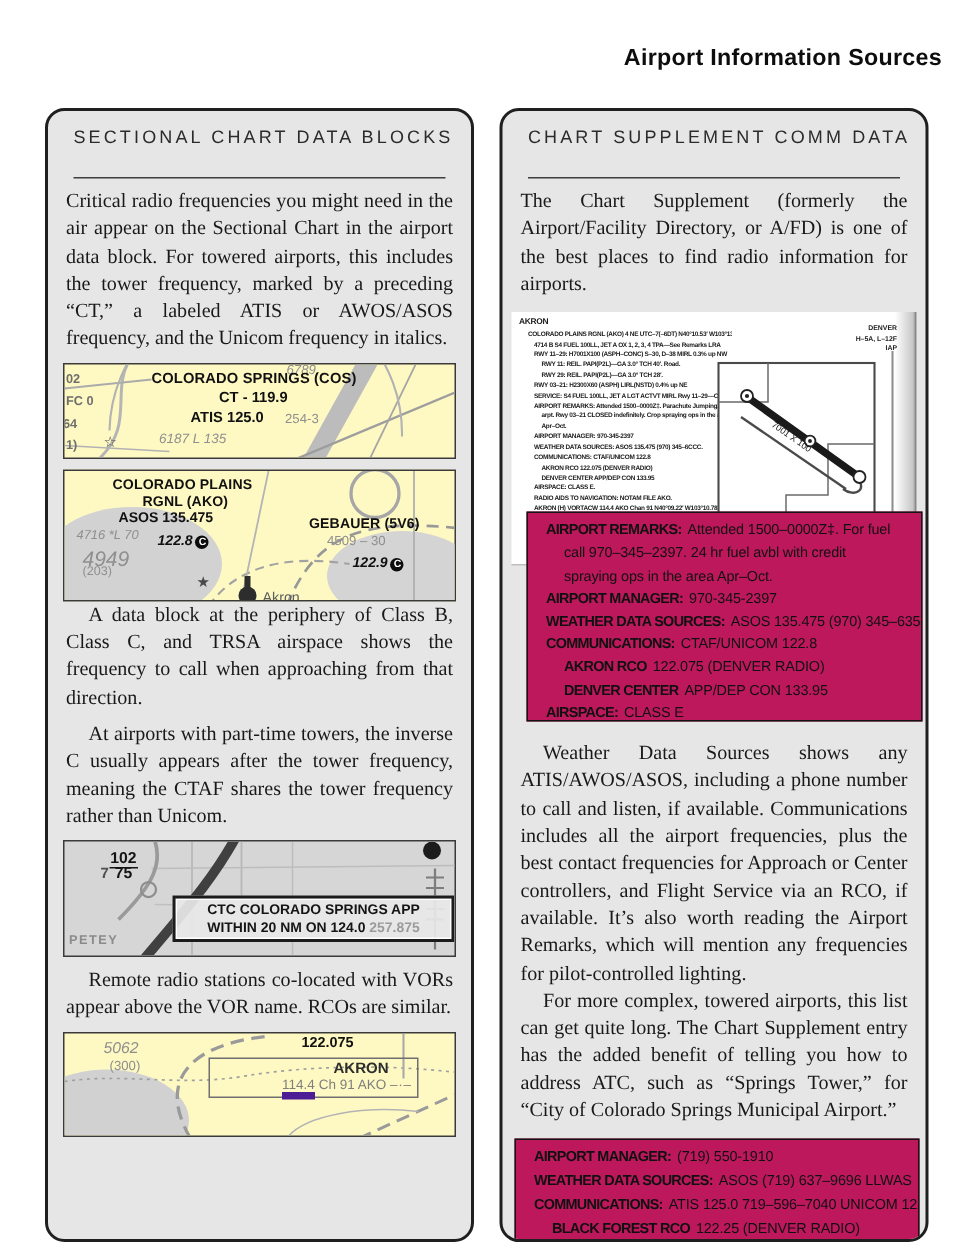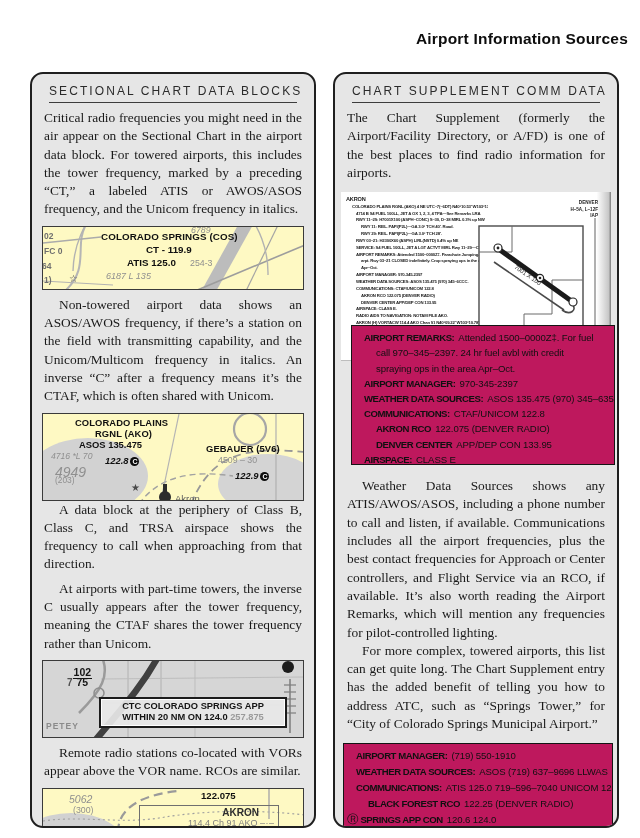--- a/index.html
+++ b/index.html
@@ -8,21 +8,21 @@
 
   .page-title{position:absolute;top:30px;right:12px;
     font:bold 15.5px/18px "Liberation Sans",sans-serif;color:#0d0d0d;letter-spacing:.2px;}
 
   .panel{position:absolute;top:72px;width:282px;height:752px;background:#e6e6e6;
     border:2.5px solid #1f1f1f;border-radius:13px;overflow:hidden;}
   .panel.left{left:30px;} .panel.right{left:333px;}
 
   .panel-header{width:88%;margin:9px auto 0;text-align:center;
     font:12px/17px "Liberation Sans",sans-serif;letter-spacing:2.1px;color:#2b2b2b;
-    border-bottom:1.7px solid #3d3d3d;padding-bottom:2px;white-space:nowrap;}
+    border-bottom:1.7px solid #3d3d3d;padding-bottom:18px;white-space:nowrap;}
 
   .body-p{margin:6px 12px 0;font:13.4px/18.3px "Liberation Serif",serif;
     text-align:justify;color:#191919;}
   .ind-p{text-indent:15px;}
 
   
   .mapbox{position:relative;margin:7px 10px 0;background:#fef9c3;
     border:1.3px solid #3a3a3a;overflow:hidden;}
   .mapbox svg{position:absolute;left:0;top:0;}
   .m-label{position:absolute;white-space:nowrap;font-family:"Liberation Sans",sans-serif;}
@@ -98,21 +98,20 @@
       <span class="m-label m-frag" style="left:1px;top:48px;">1)</span>
       <span class="m-label" style="left:26px;top:46px;font-size:10px;color:#4a4a4a;">☆</span>
       <span class="m-label m-name" style="left:58px;top:4px;">COLORADO SPRINGS (COS)</span>
       <span class="m-label m-bold" style="left:103px;top:17px;">CT - 119.9</span>
       <span class="m-label m-bold" style="left:84px;top:30px;">ATIS 125.0</span>
       <span class="m-label m-gray" style="left:147px;top:31px;">254-3</span>
       <span class="m-label m-grayi" style="left:63px;top:44px;">6187 L 135</span>
       <span class="m-label m-boldi" style="left:122px;top:53px;margin-top:18px;">122.95</span>
     </div>
 
-    <p class="body-p ind-p">Non-towered airport data shows an ASOS/AWOS frequency, if there’s a station on the field with transmitting capability, and the Unicom/Multicom frequency in italics. An inverse “C” after a frequency means it’s the CTAF, which is often shared with Unicom.</p>
 
     <div class="mapbox" style="height:86px;">
       <svg width="262" height="86" viewBox="0 0 262 86">
         <ellipse cx="45" cy="62" rx="60" ry="38" fill="#d2d2d2"></ellipse>
         <ellipse cx="225" cy="70" rx="50" ry="30" fill="#d4d4d4"></ellipse>
         <circle cx="207" cy="15" r="16" stroke="#a6a6a6" stroke-width="2.2" fill="none"></circle>
         <path d="M148,90 C168,42 198,32 262,38" stroke="#989898" stroke-width="1.8" fill="none" stroke-dasharray="8 5"></path>
         <path d="M96,90 C116,62 150,56 190,62" stroke="#a2a2a2" stroke-width="1.4" fill="none" stroke-dasharray="6 4"></path>
         <path d="M136,0 L118,86" stroke="#b4b4b4" stroke-width="1.2" fill="none"></path>
         <path d="M233,0 L233,86" stroke="#b0b0b0" stroke-width="1.2" fill="none"></path>
@@ -149,21 +148,21 @@
         <circle cx="245" cy="6" r="6" fill="#1c1c1c"></circle>
         <line x1="247" y1="18" x2="247" y2="72" stroke="#7d7d7d" stroke-width="1.5"></line>
         <line x1="241" y1="24" x2="253" y2="24" stroke="#7d7d7d" stroke-width="1.2"></line>
         <line x1="241" y1="31" x2="253" y2="31" stroke="#7d7d7d" stroke-width="1.2"></line>
         <line x1="241" y1="38" x2="253" y2="38" stroke="#7d7d7d" stroke-width="1.2"></line>
         <line x1="241" y1="45" x2="253" y2="45" stroke="#7d7d7d" stroke-width="1.2"></line>
         <line x1="241" y1="52" x2="253" y2="52" stroke="#7d7d7d" stroke-width="1.2"></line>
       </svg>
       <span class="m-label" style="left:24px;top:6px;"><span style="font:bold 10px 'Liberation Sans',sans-serif;color:#4f4f4f;">7</span><span class="frac"><span class="top">102</span><br><span>75</span></span></span>
       <span class="m-label m-frag" style="left:3px;top:60px;letter-spacing:1px;color:#8b8b8b;">PETEY</span>
-      <div class="ctc-box" style="left:56px;top:36px;width:172px;">
+      <div class="ctc-box" style="left:72px;top:36px;width:172px;">
         <div>CTC COLORADO SPRINGS APP</div>
         <div><span>WITHIN 20 NM ON 124.0</span> <span style="color:#9b9b9b;">257.875</span></div>
       </div>
     </div>
 
     <p class="body-p ind-p">Remote radio stations co-located with VORs appear above the VOR name. RCOs are similar.</p>
 
     <div class="mapbox" style="height:68px;">
       <svg width="262" height="68" viewBox="0 0 262 68">
         <ellipse cx="28" cy="58" rx="55" ry="34" fill="#d1d1d1"></ellipse>

